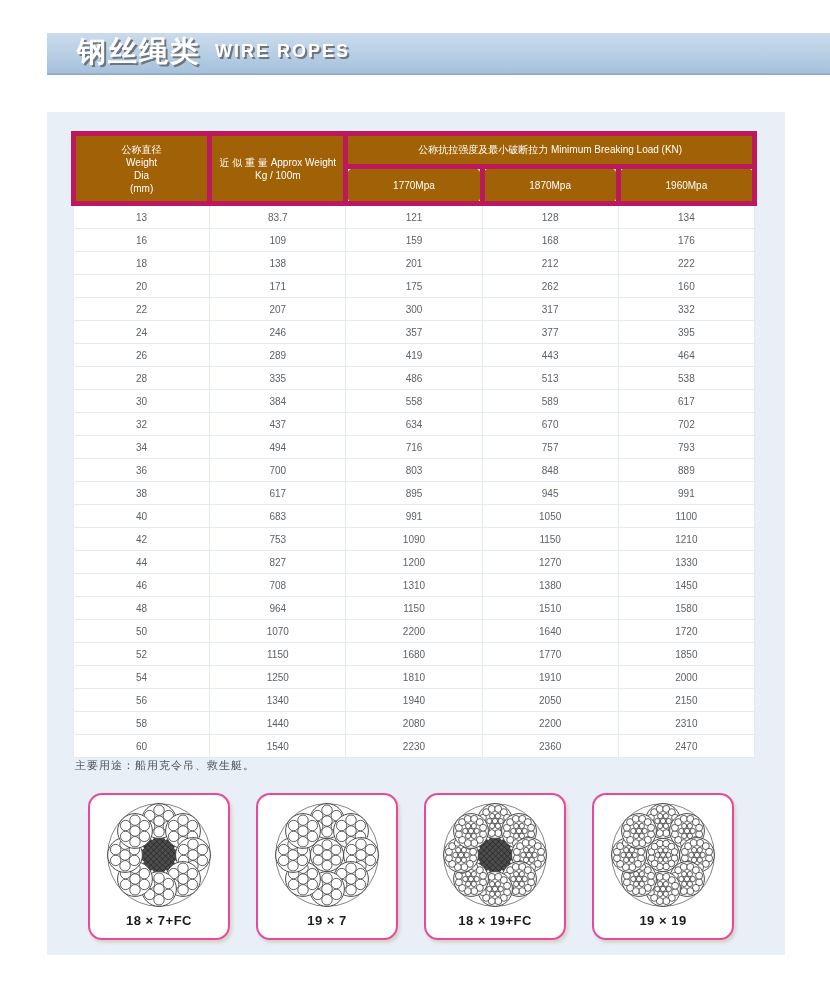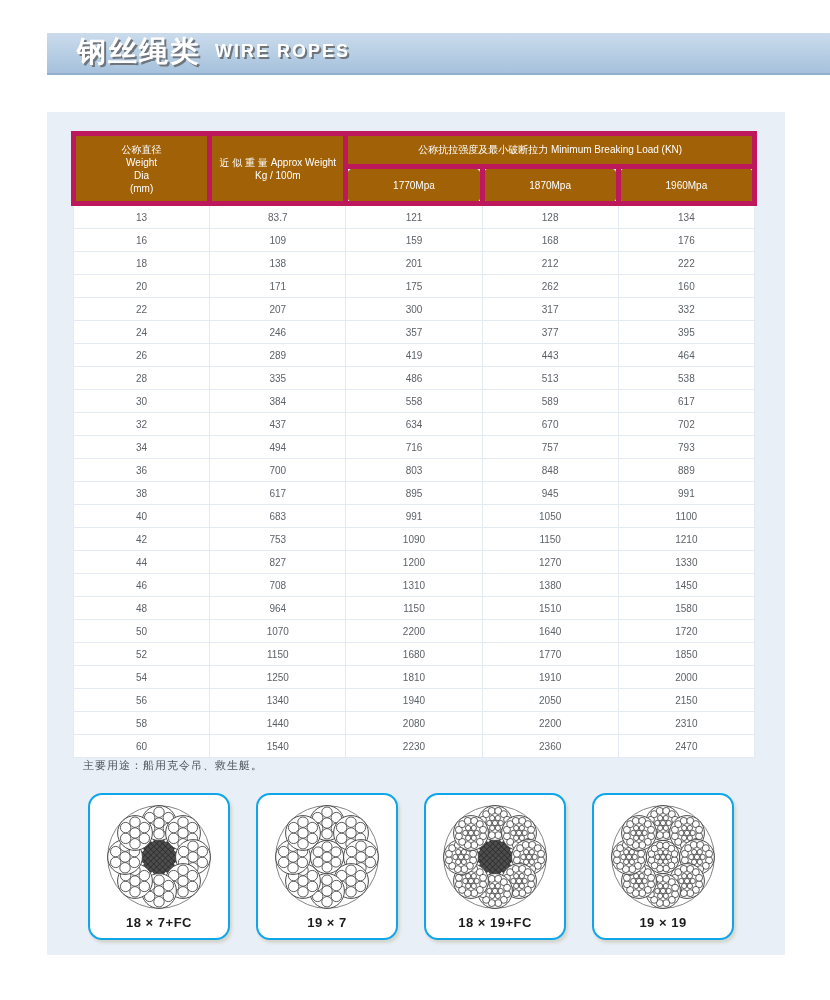--- a/index.html
+++ b/index.html
@@ -32,27 +32,27 @@
   table.spec th{background:#a16207;color:#fff;font-weight:normal;font-size:10px;
                 border:5px solid #be185d;text-align:center;padding:0;}
   th.hmain{height:62px;}
   th.hgrp{height:28px;}
   tr.subhead th{height:32px;border-radius:11px;}
   .hline{line-height:13px;}
   table.spec td{background:#fff;border:1px solid #e3eaf3;height:22px;text-align:center;
                 font-size:10px;color:#5d6268;padding:0;}
 
   
-  .note{position:absolute;left:36px;top:646px;font-size:11px;color:#4f555b;letter-spacing:1px;}
+  .note{position:absolute;left:28px;top:646px;font-size:11px;color:#4f555b;letter-spacing:1px;}
 
   
   .cards{position:absolute;left:41px;top:681px;display:flex;}
-  .card{width:142px;height:147px;background:#fff;border:2px solid #0ea5e9;border-radius:14px;
+  .card{width:142px;height:147px;background:#fff;border:2px solid #ec4899;border-radius:14px;
         margin-right:26px;box-sizing:border-box;display:flex;flex-direction:column;
-        align-items:center;justify-content:center;box-shadow:2px 3px 3px rgba(150,140,80,.25);}
+        align-items:center;justify-content:flex-start;box-shadow:2px 3px 3px rgba(150,140,80,.25);}
   .card svg{flex:0 0 auto;margin-top:2px;}
   .card-label{font-size:13px;font-weight:bold;color:#1c1c1c;margin:0 0 7px 0;letter-spacing:.5px;}
 </style>
 </head>
 <body>
 
 <div class="page">
 
   <div class="banner">
     <span class="banner-cn">钢丝绳类</span>

